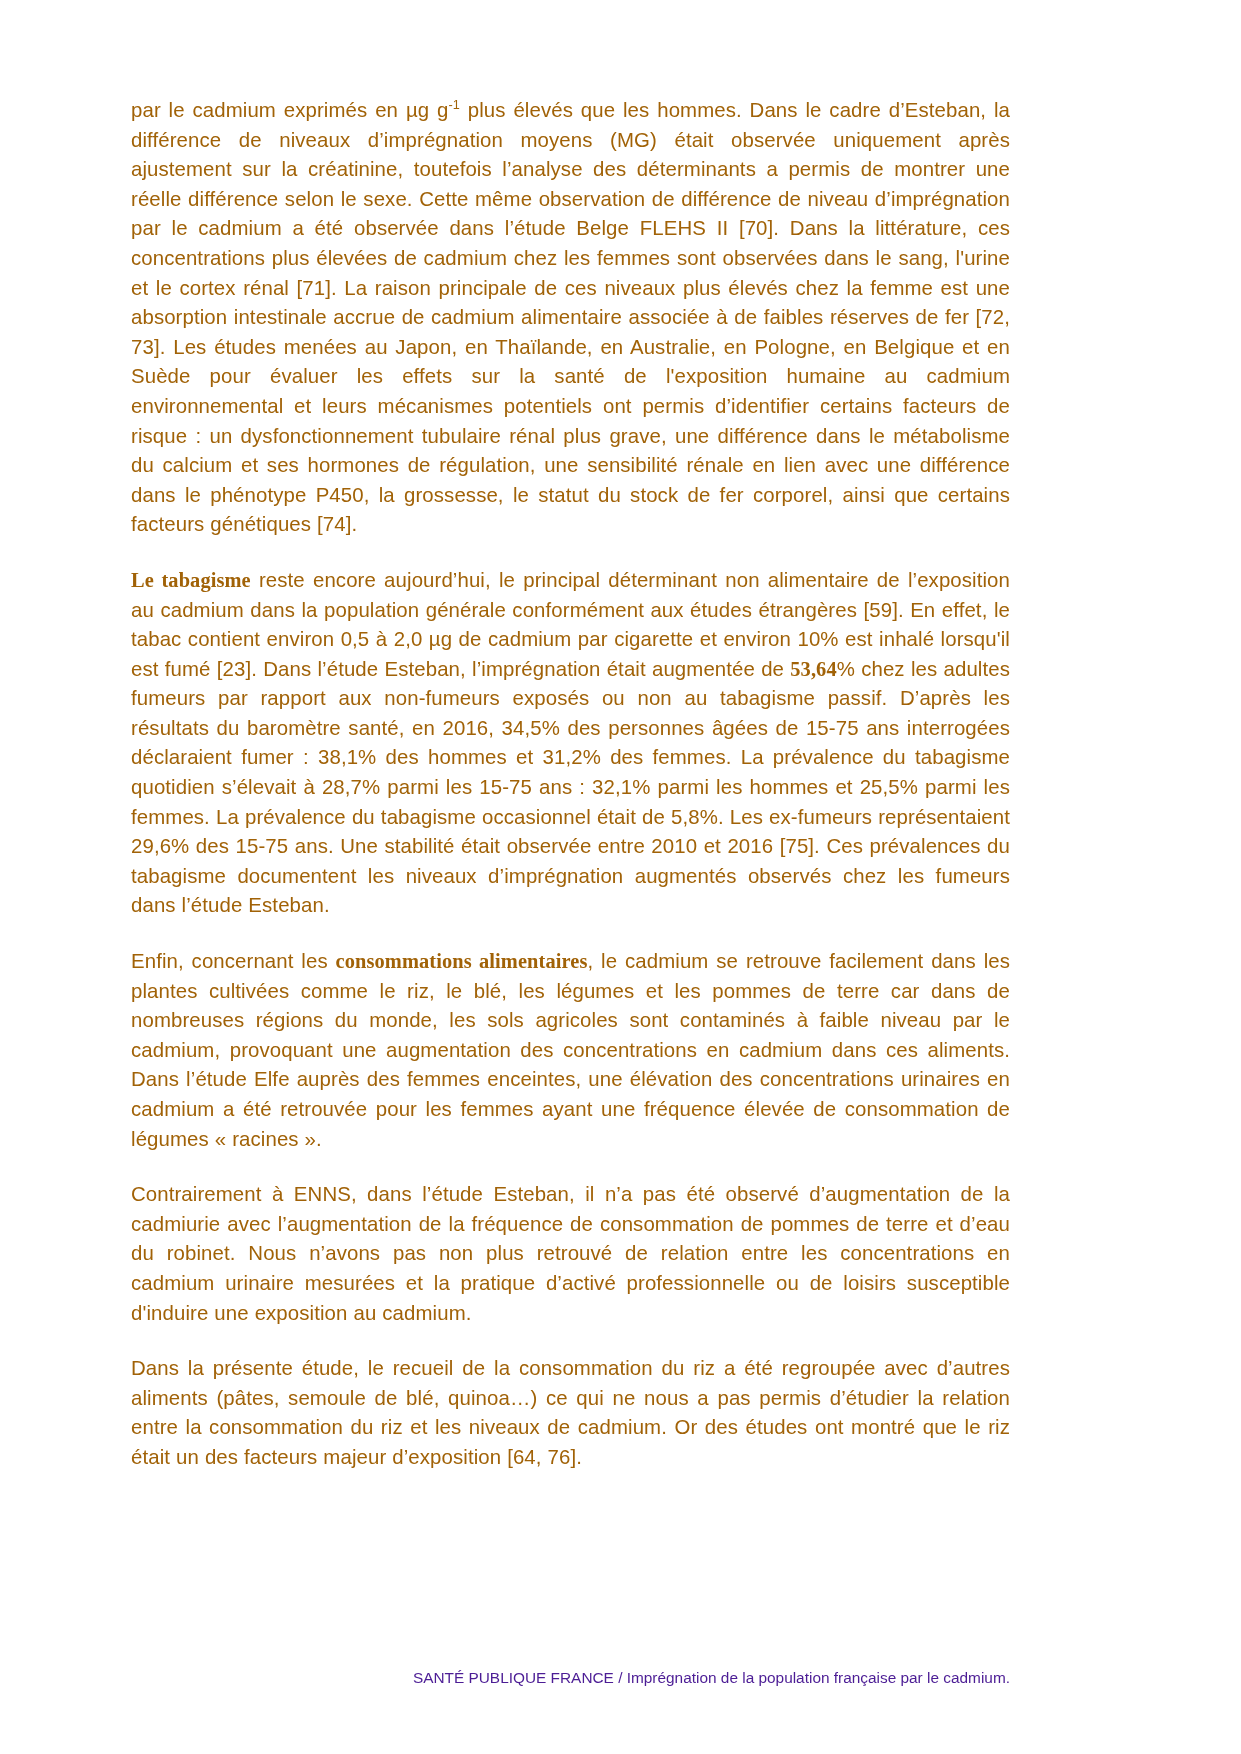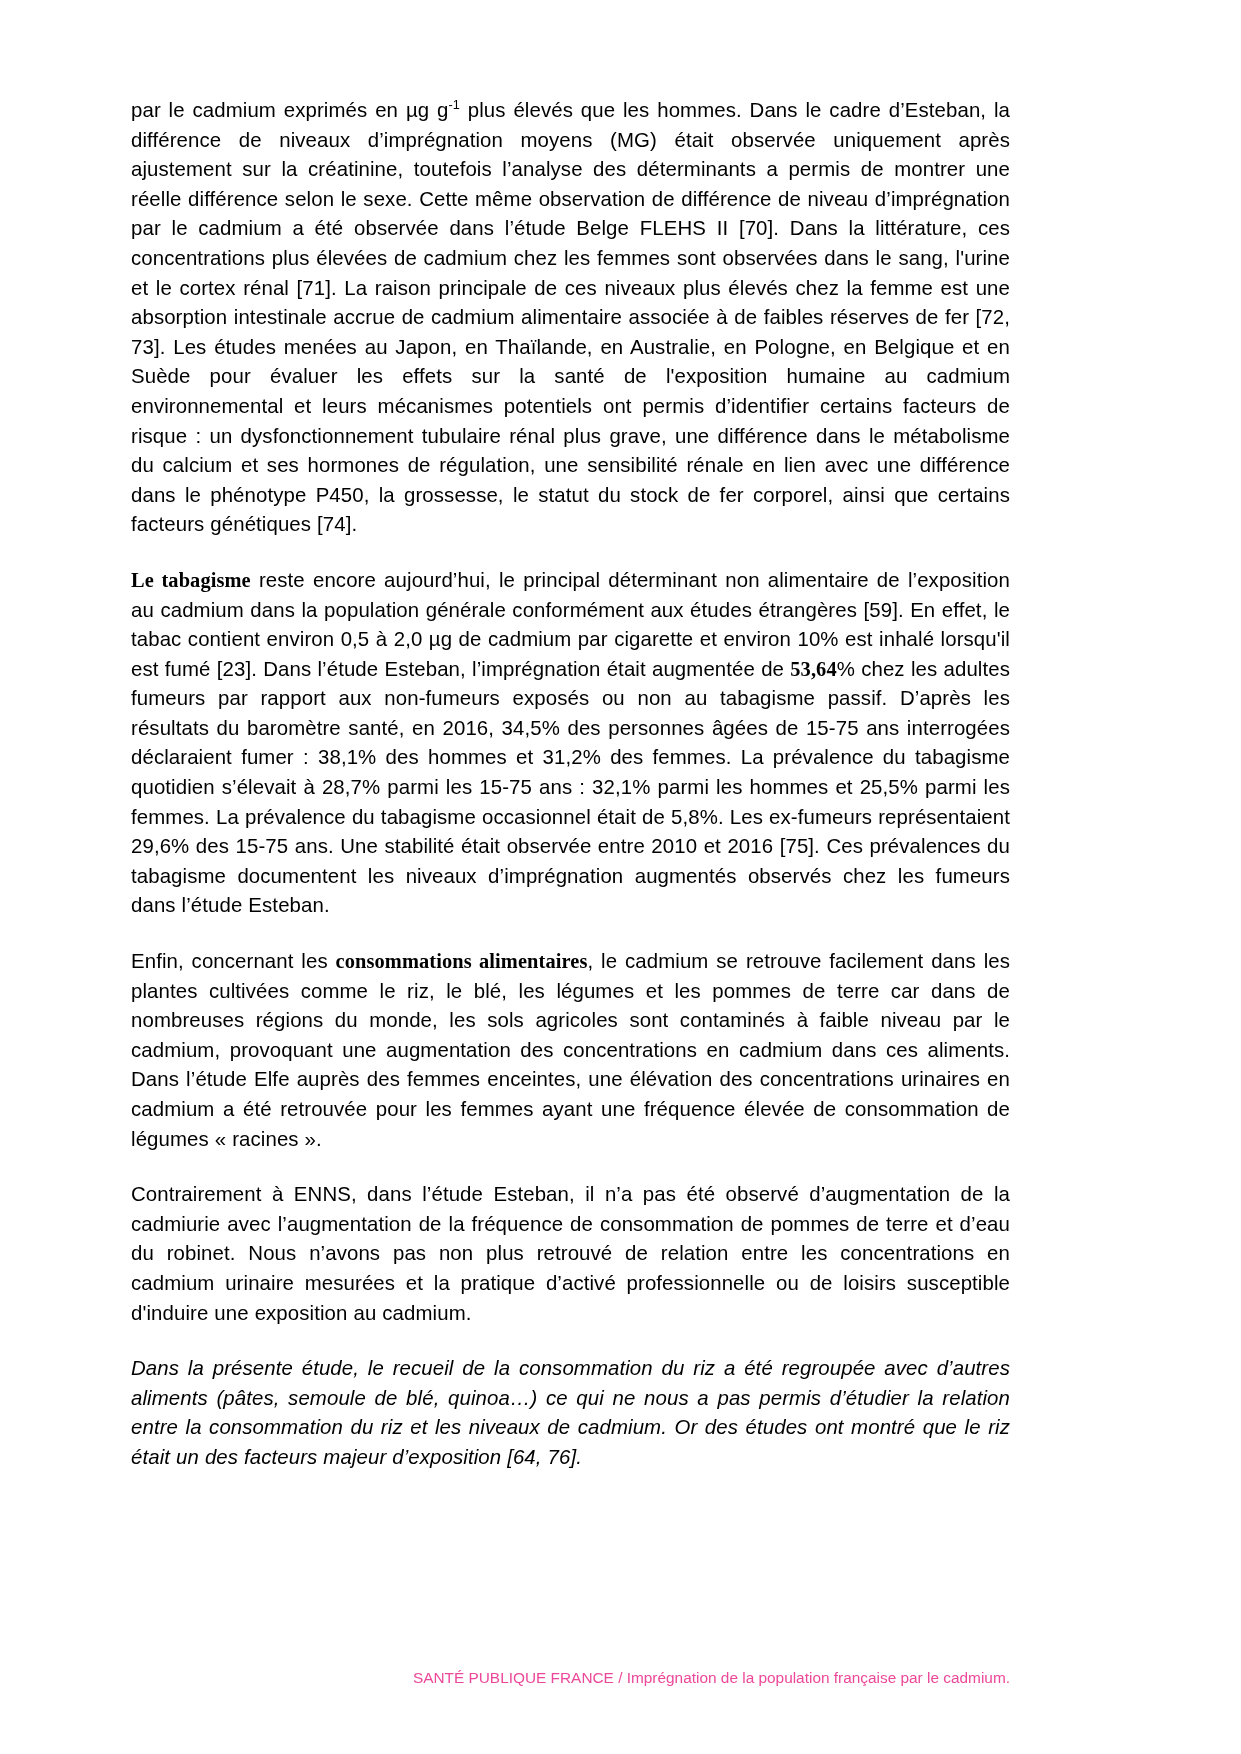--- a/index.html
+++ b/index.html
@@ -25,28 +25,27 @@
     left: 131px;
     top: 96px;
     width: 879px;
   }
   p.para {
     margin: 0 0 26px 0;
     font-size: 20.4px;
     line-height: 29.6px;
     text-align: justify;
     text-justify: inter-word;
-    color: #000000;
+    color: #a16207;
     letter-spacing: 0.005em;
     word-spacing: 0.01em;
     hyphens: none;
   }
   p.para:last-child {
     margin-bottom: 16px;
-    font-style: italic;
   }
   b, strong {
     font-weight: bold;
     font-family: Liberation Serif, serif;
   }
   sup {
     font-size: 0.62em;
     vertical-align: super;
     line-height: 0;
   }
@@ -70,17 +69,17 @@
 <div class="page">
 
   <div class="content">
     <p class="para">par le cadmium exprimés en µg g<sup>-1</sup> plus élevés que les hommes. Dans le cadre d’Esteban, la différence de niveaux d’imprégnation moyens (MG) était observée uniquement après ajustement sur la créatinine, toutefois l’analyse des déterminants a permis de montrer une réelle différence selon le sexe. Cette même observation de différence de niveau d’imprégnation par le cadmium a été observée dans l’étude Belge FLEHS II [70]. Dans la littérature, ces concentrations plus élevées de cadmium chez les femmes sont observées dans le sang, l'urine et le cortex rénal [71]. La raison principale de ces niveaux plus élevés chez la femme est une absorption intestinale accrue de cadmium alimentaire associée à de faibles réserves de fer [72, 73]. Les études menées au Japon, en Thaïlande, en Australie, en Pologne, en Belgique et en Suède pour évaluer les effets sur la santé de l'exposition humaine au cadmium environnemental et leurs mécanismes potentiels ont permis d’identifier certains facteurs de risque : un dysfonctionnement tubulaire rénal plus grave, une différence dans le métabolisme du calcium et ses hormones de régulation, une sensibilité rénale en lien avec une différence dans le phénotype P450, la grossesse, le statut du stock de fer corporel, ainsi que certains facteurs génétiques [74].</p>
     <p class="para"><b>Le tabagisme</b> reste encore aujourd’hui, le principal déterminant non alimentaire de l’exposition au cadmium dans la population générale conformément aux études étrangères [59]. En effet, le tabac contient environ 0,5 à 2,0 µg de cadmium par cigarette et environ 10% est inhalé lorsqu'il est fumé [23]. Dans l’étude Esteban, l’imprégnation était augmentée de <b>53,64</b>% chez les adultes fumeurs par rapport aux non-fumeurs exposés ou non au tabagisme passif. D’après les résultats du baromètre santé, en 2016, 34,5% des personnes âgées de 15-75 ans interrogées déclaraient fumer : 38,1% des hommes et 31,2% des femmes. La prévalence du tabagisme quotidien s’élevait à 28,7% parmi les 15-75 ans : 32,1% parmi les hommes et 25,5% parmi les femmes. La prévalence du tabagisme occasionnel était de 5,8%. Les ex-fumeurs représentaient 29,6% des 15-75 ans. Une stabilité était observée entre 2010 et 2016 [75]. Ces prévalences du tabagisme documentent les niveaux d’imprégnation augmentés observés chez les fumeurs dans l’étude Esteban.</p>
     <p class="para">Enfin, concernant les <b>consommations alimentaires</b>, le cadmium se retrouve facilement dans les plantes cultivées comme le riz, le blé, les légumes et les pommes de terre car dans de nombreuses régions du monde, les sols agricoles sont contaminés à faible niveau par le cadmium, provoquant une augmentation des concentrations en cadmium dans ces aliments. Dans l’étude Elfe auprès des femmes enceintes, une élévation des concentrations urinaires en cadmium a été retrouvée pour les femmes ayant une fréquence élevée de consommation de légumes « racines ».</p>
     <p class="para">Contrairement à ENNS, dans l’étude Esteban, il n’a pas été observé d’augmentation de la cadmiurie avec l’augmentation de la fréquence de consommation de pommes de terre et d’eau du robinet. Nous n’avons pas non plus retrouvé de relation entre les concentrations en cadmium urinaire mesurées et la pratique d’activé professionnelle ou de loisirs susceptible d'induire une exposition au cadmium.</p>
     <p class="para">Dans la présente étude, le recueil de la consommation du riz a été regroupée avec d’autres aliments (pâtes, semoule de blé, quinoa…) ce qui ne nous a pas permis d’étudier la relation entre la consommation du riz et les niveaux de cadmium. Or des études ont montré que le riz était un des facteurs majeur d’exposition [64, 76].</p>
   </div>
 
-  <div class="footer" style="color: #ec4899;">
+  <div class="footer" style="color: #4c1d95;">
     <div>SANTÉ PUBLIQUE FRANCE / Imprégnation de la population française par le cadmium.</div>
   </div>
 
 </div>
 
 </body></html>

